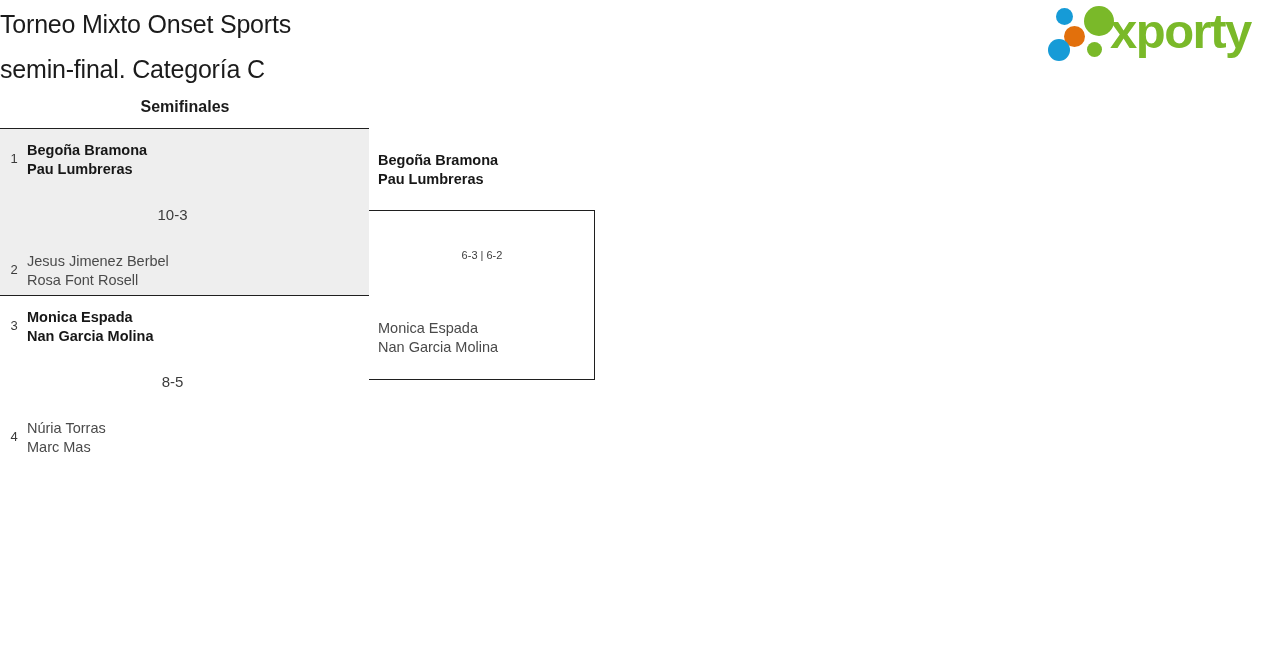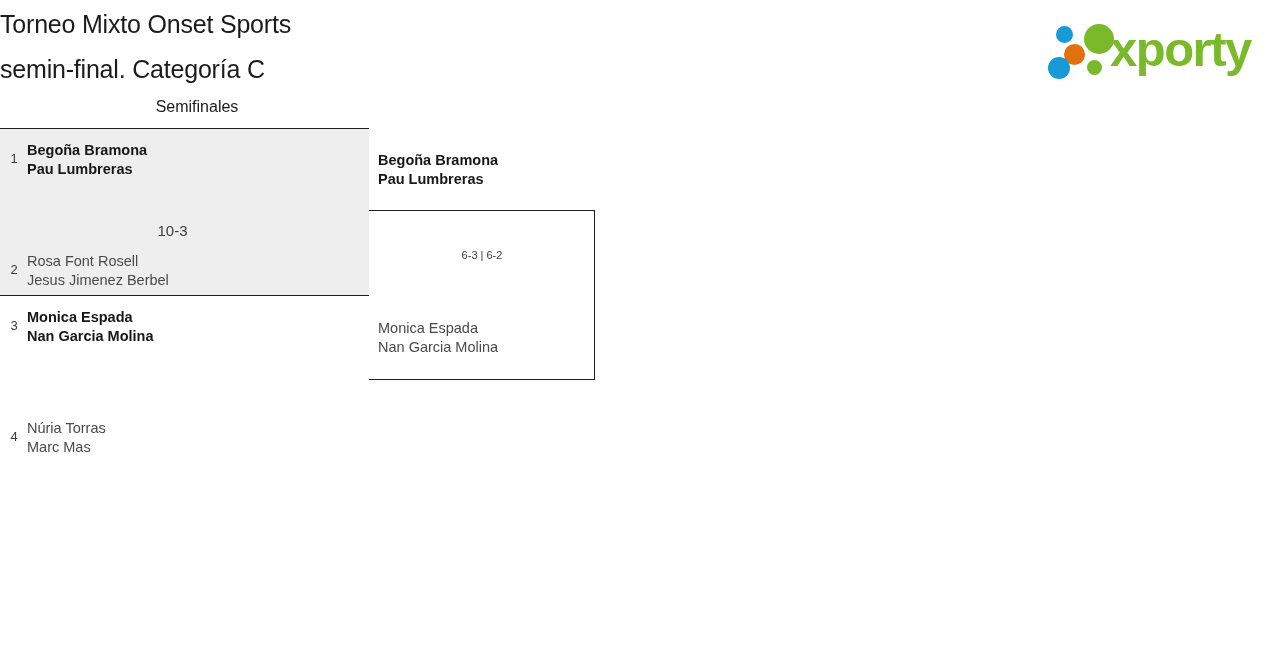--- a/index.html
+++ b/index.html
@@ -34,21 +34,21 @@
     font-weight: 400;
     color: #1b1b1b;
     letter-spacing: -0.2px;
     white-space: pre-line;
   }
 
   
   .logo {
     position: absolute;
     right: 8px;
-    top: 22px;
+    top: 4px;
     width: 232px;
     height: 58px;
   }
   .logo-dots {
     position: absolute;
     left: 6px;
     top: 2px;
     width: 76px;
     height: 54px;
   }
@@ -82,21 +82,21 @@
   }
 
   .round-label {
     position: absolute;
     font-size: 16px;
     line-height: 20px;
     font-weight: 400;
     color: #1b1b1b;
     text-align: center;
   }
-  .round-label.semis { left: 12px;   top: 17px; width: 370px; }
+  .round-label.semis { left: 0px;   top: 17px; width: 370px; font-weight: bold; }
   .round-label.final { left: 370px; top: 17px; width: 225px; }
 
   
   .sf-column {
     position: absolute;
     left: 0;
     top: 48px;
     width: 369px;
     height: 334px;
     border: 1px solid #1f1f1f;
@@ -148,21 +148,21 @@
   .seed.bottom { top: 133px; }
 
   .sf-score {
     position: absolute;
     left: 0;
     width: 345px;
     text-align: center;
     font-size: 15px;
     line-height: 20px;
     color: #3c3c3c;
-    top: 92px;
+    top: 76px;
   }
 
   
   .connector {
     position: absolute;
     height: 0;
     border-top: 1px solid #1f1f1f;
   }
   .connector.c1 { left: 369px; top: 130px; width: 226px; }
   .connector.c2 { left: 369px; top: 299px; width: 226px; }
@@ -231,31 +231,32 @@
 
     <div class="sf-match m1">
       <span class="seed top">1</span>
       <div class="competitor top winner">
         <span class="line">Begoña Bramona</span>
         <span class="line">Pau Lumbreras</span>
       </div>
       <div class="sf-score">10-3</div>
       <span class="seed bottom">2</span>
       <div class="competitor bottom loser">
+        <span class="line">Jesus Jimenez Berbel</span>
         <span class="line">Rosa Font Rosell</span>
-        <span class="line">Jesus Jimenez Berbel</span>
       </div>
     </div>
 
     <div class="sf-match m2">
       <span class="seed top">3</span>
       <div class="competitor top winner">
         <span class="line">Monica Espada</span>
         <span class="line">Nan Garcia Molina</span>
       </div>
+      <div class="sf-score">8-5</div>
       <span class="seed bottom">4</span>
       <div class="competitor bottom loser">
         <span class="line">Núria Torras</span>
         <span class="line">Marc Mas</span>
       </div>
     </div>
 
   </div>
 
   <div class="connector c1"></div>

